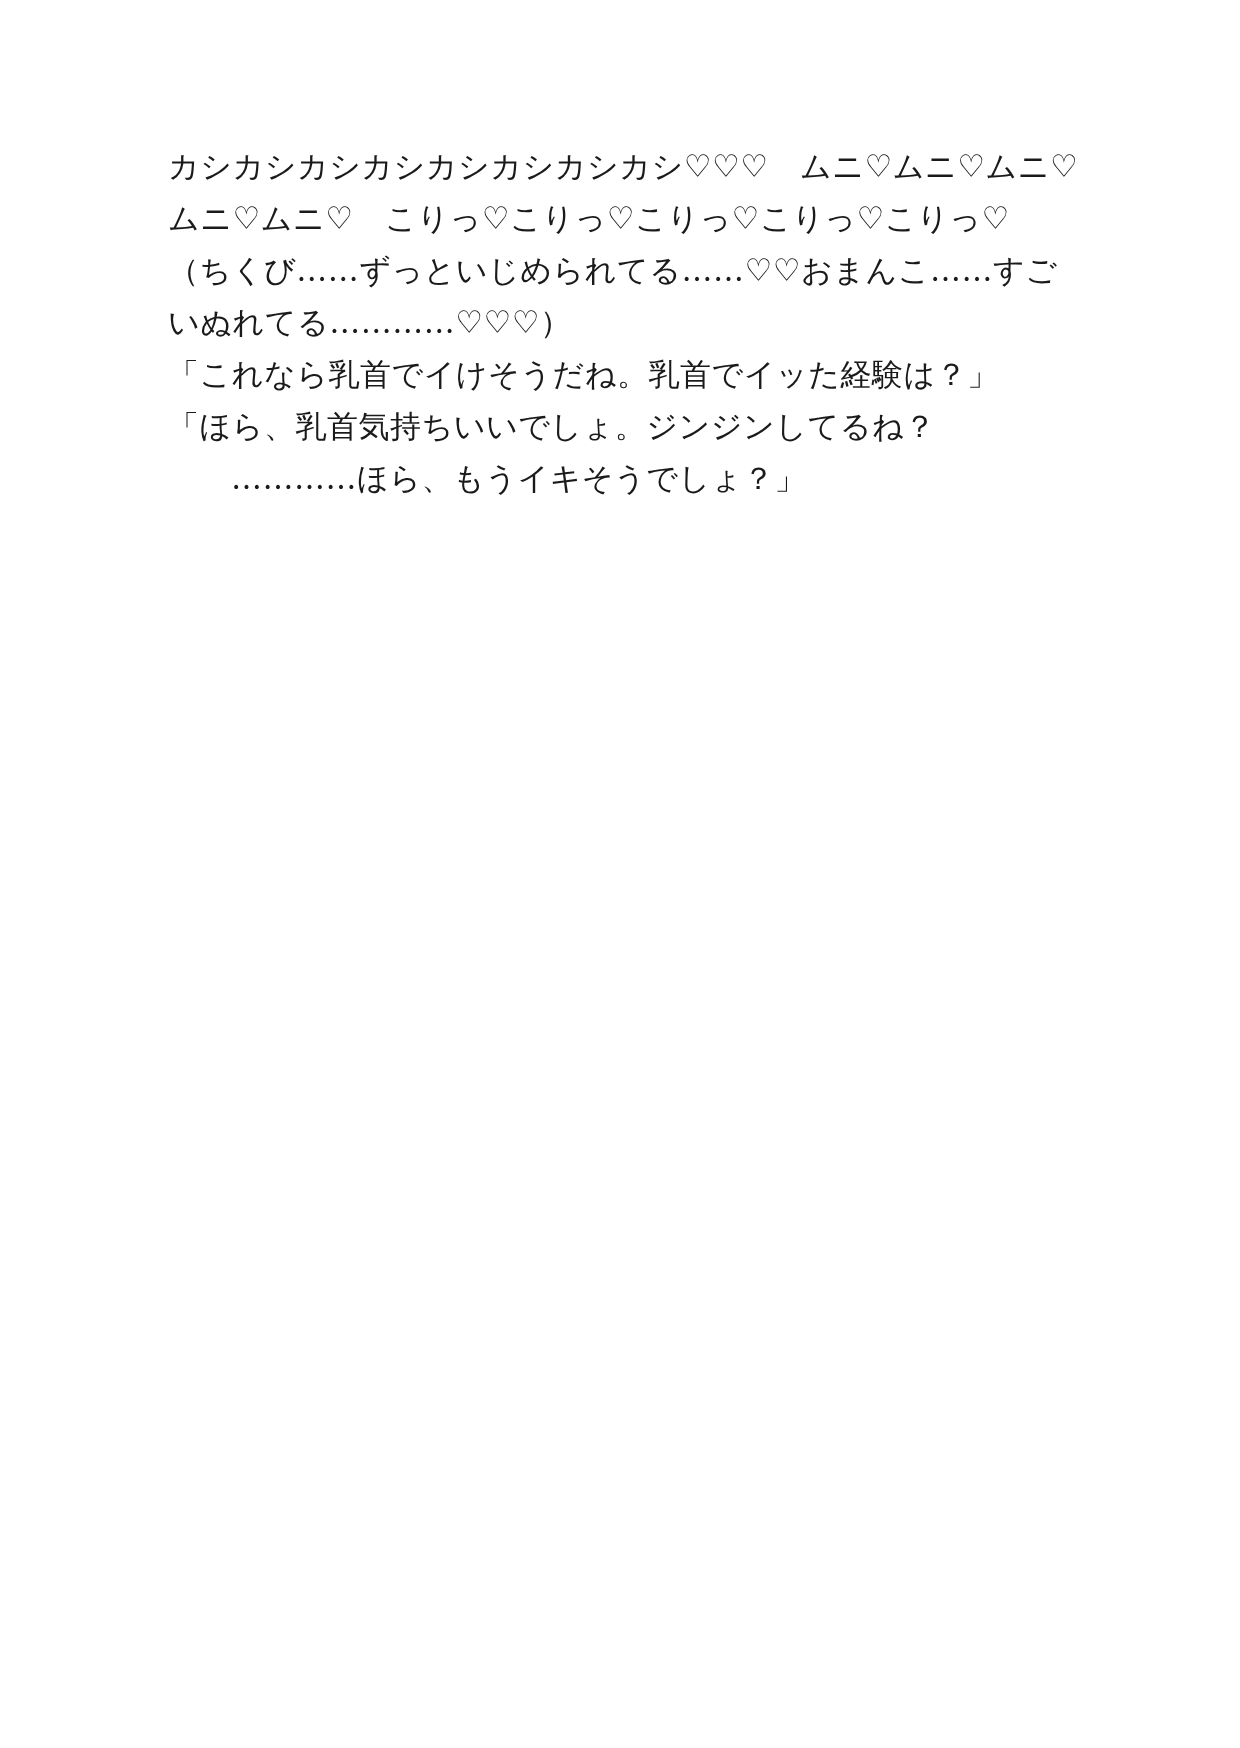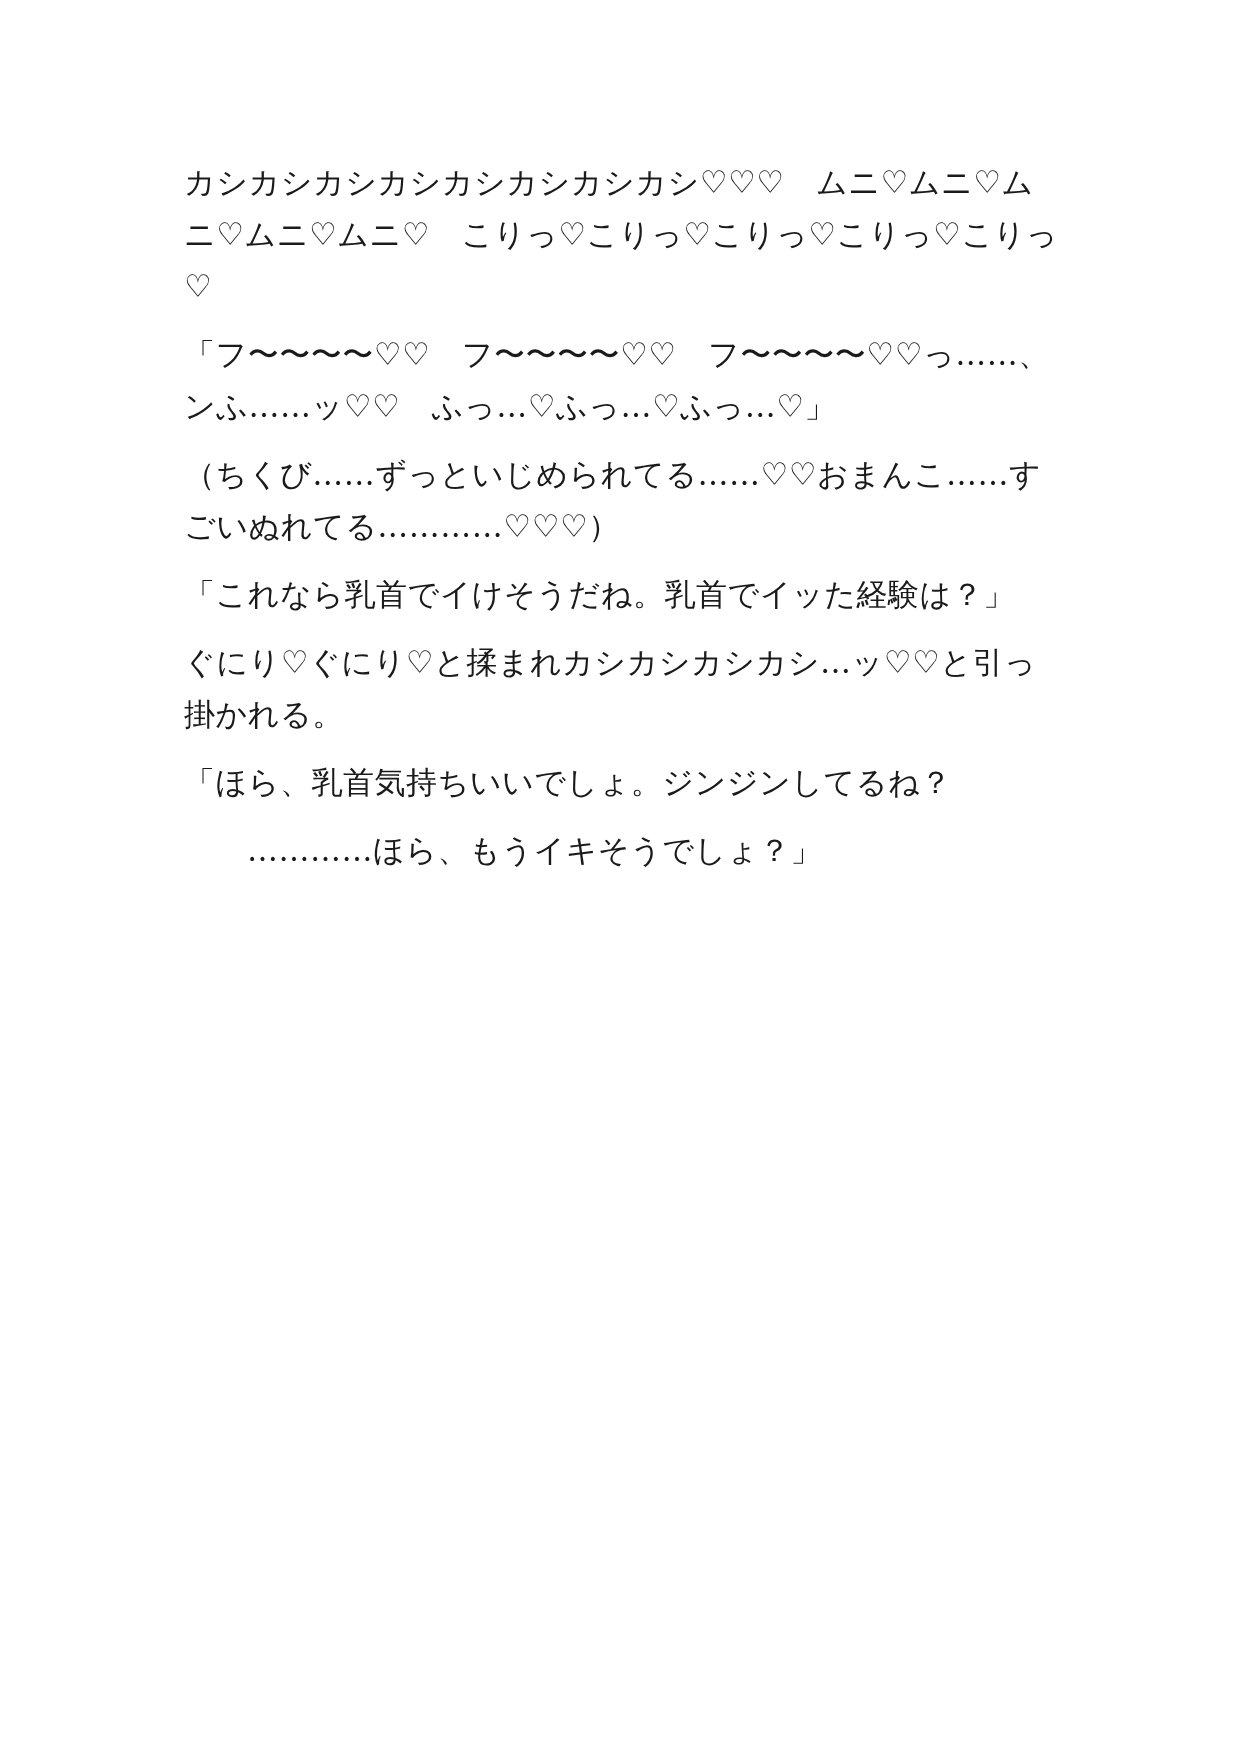--- a/index.html
+++ b/index.html
@@ -19,39 +19,37 @@
     position: absolute;
     left: 168px;
     top: 140px;
     width: 912px;
   }
   .para {
     font-family: "DejaVu Serif", "Liberation Serif", serif;
     font-size: 31px;
     line-height: 52px;
     color: #1a1a1a;
-    margin: 16px;
+    margin: 0;
     letter-spacing: 0.5px;
     text-align: left;
     white-space: pre-wrap;
     word-break: break-all;
   }
   .para + .para {
     margin-top: 0;
   }
   .gap-lg {
     margin-top: 52px;
   }
 </style>
 </head>
 <body>
 
 <div class="page">
   <div class="text-column">
     <p class="para">カシカシカシカシカシカシカシカシ♡♡♡　ムニ♡ムニ♡ムニ♡ムニ♡ムニ♡　こりっ♡こりっ♡こりっ♡こりっ♡こりっ♡</p>
-    <p class="para gap-lg">「フ〜〜〜〜♡♡　フ〜〜〜〜♡♡　フ〜〜〜〜♡♡っ……、ンふ……ッ♡♡　ふっ…♡ふっ…♡ふっ…♡」</p>
     <p class="para">（ちくび……ずっといじめられてる……♡♡おまんこ……すごいぬれてる…………♡♡♡）</p>
     <p class="para">「これなら乳首でイけそうだね。乳首でイッた経験は？」</p>
-    <p class="para">ぐにり♡ぐにり♡と揉まれカシカシカシカシ…ッ♡♡と引っ掛かれる。</p>
     <p class="para gap-lg">「ほら、乳首気持ちいいでしょ。ジンジンしてるね？</p>
     <p class="para">　　…………ほら、もうイキそうでしょ？」</p>
   </div>
 </div>
 
 </body></html>

